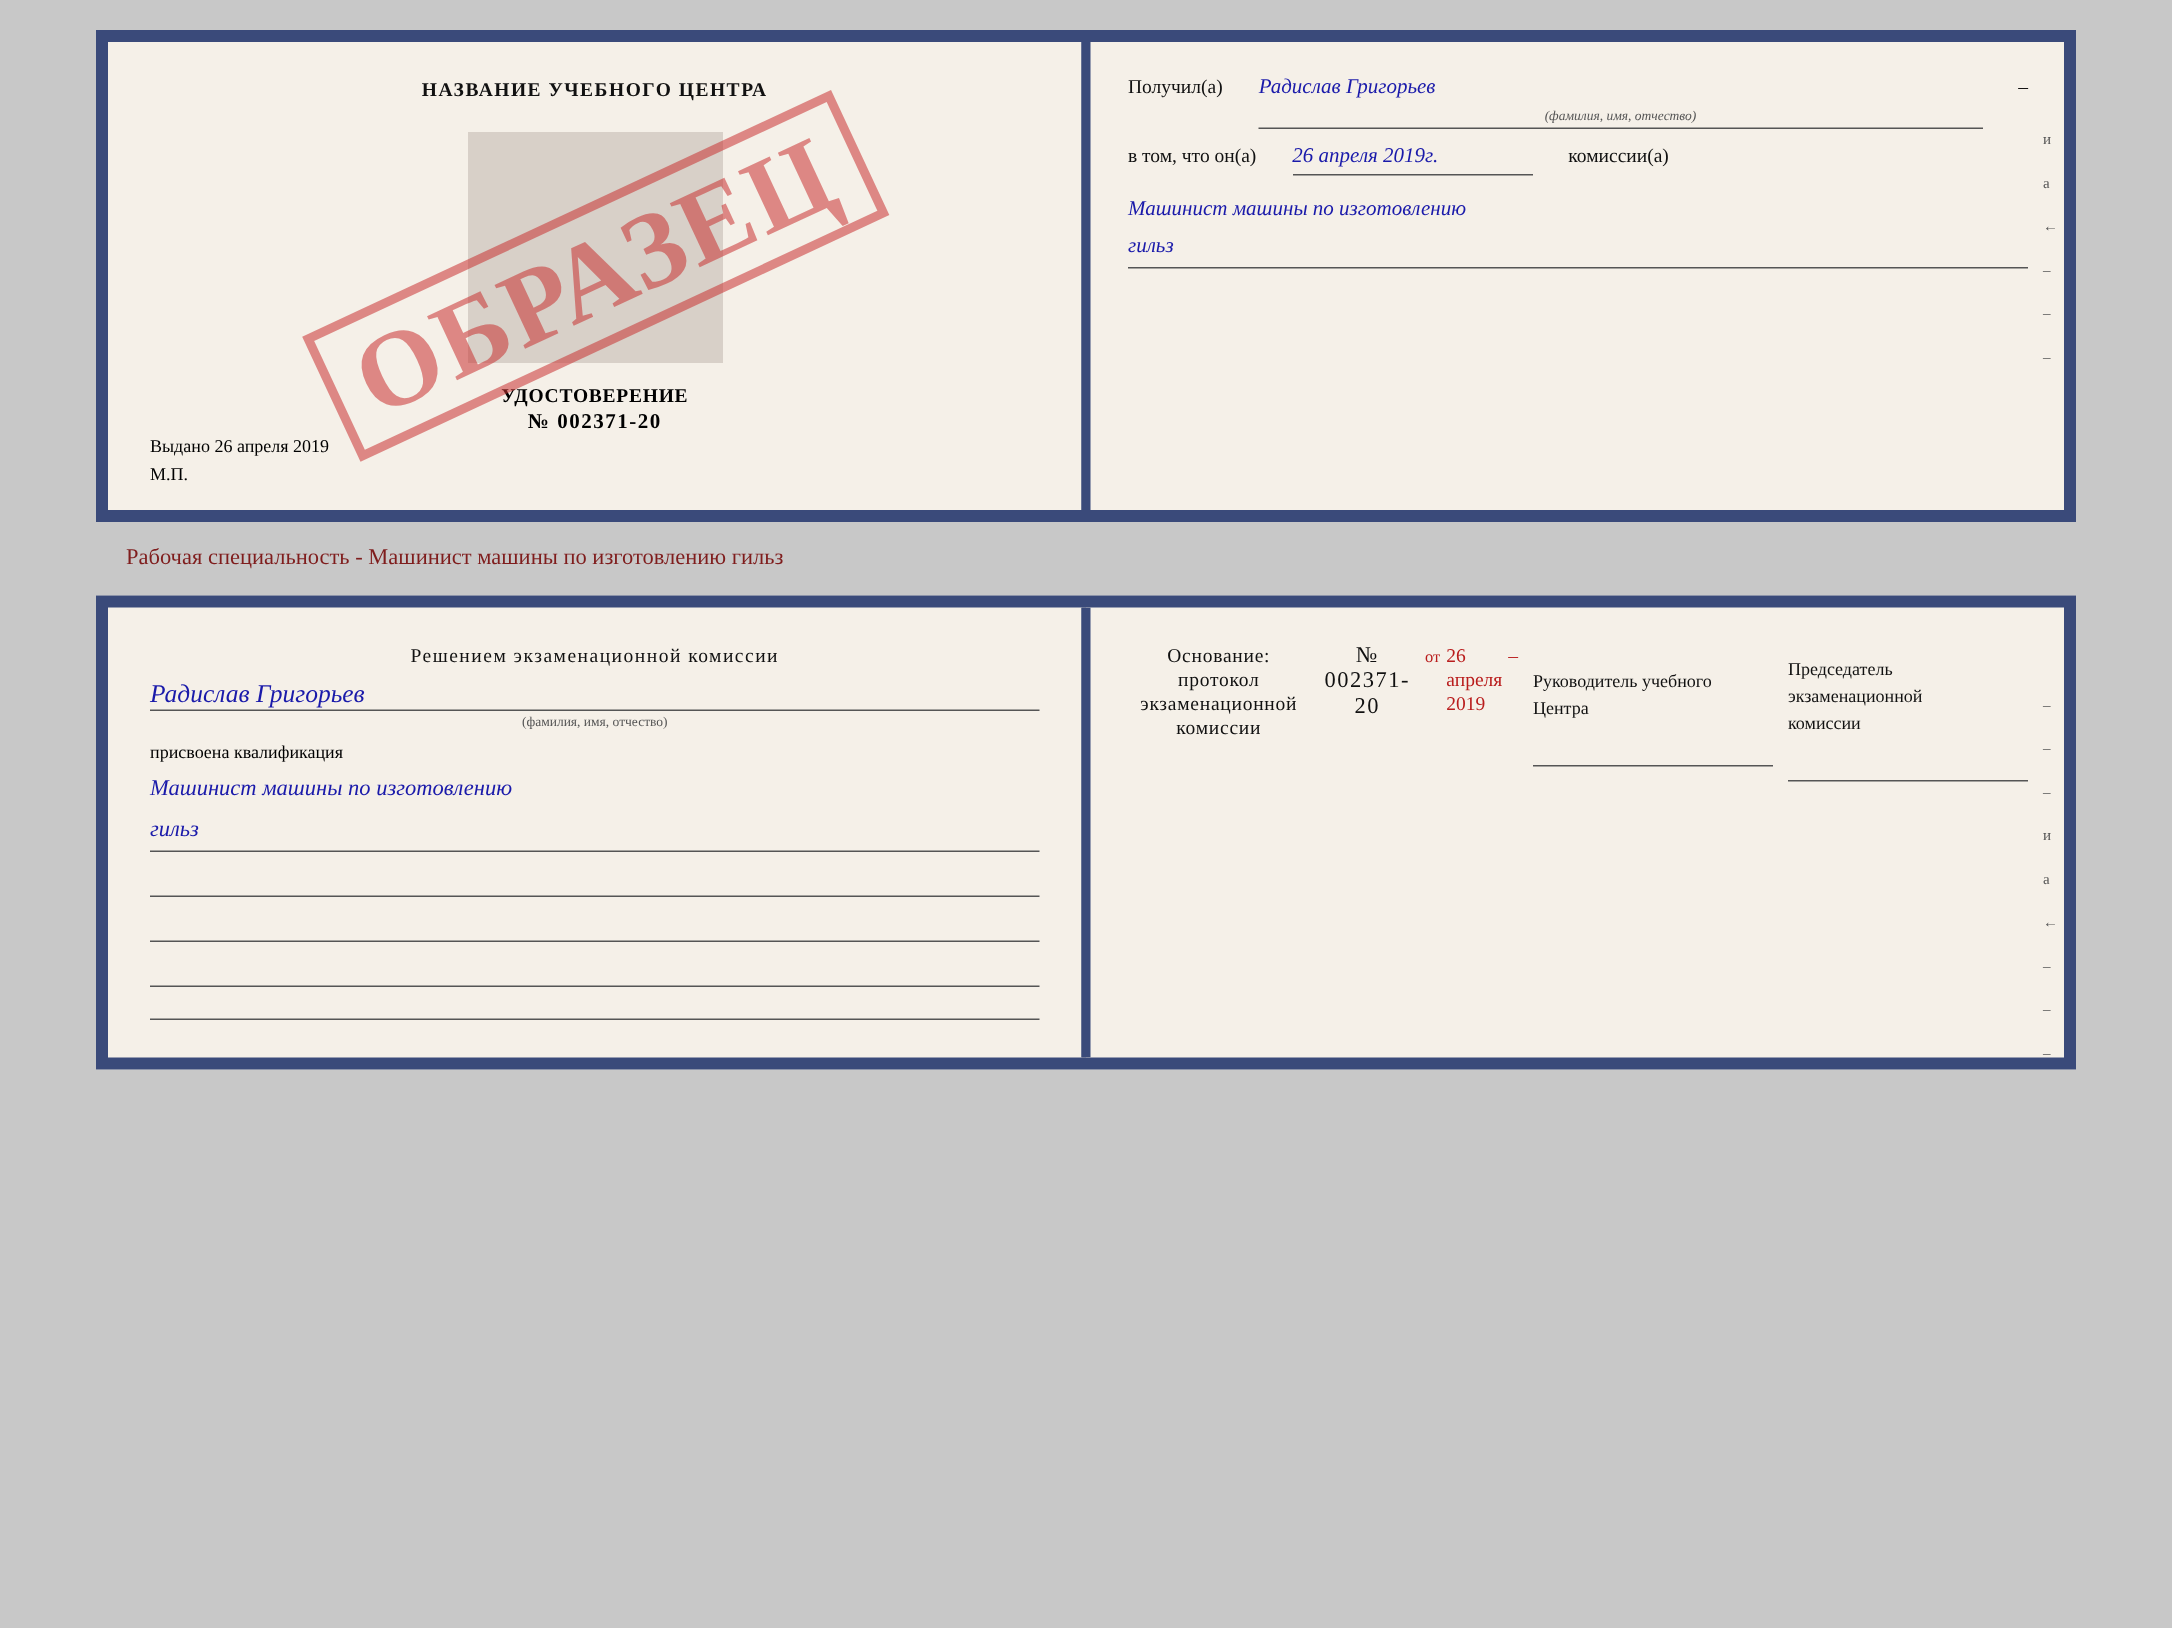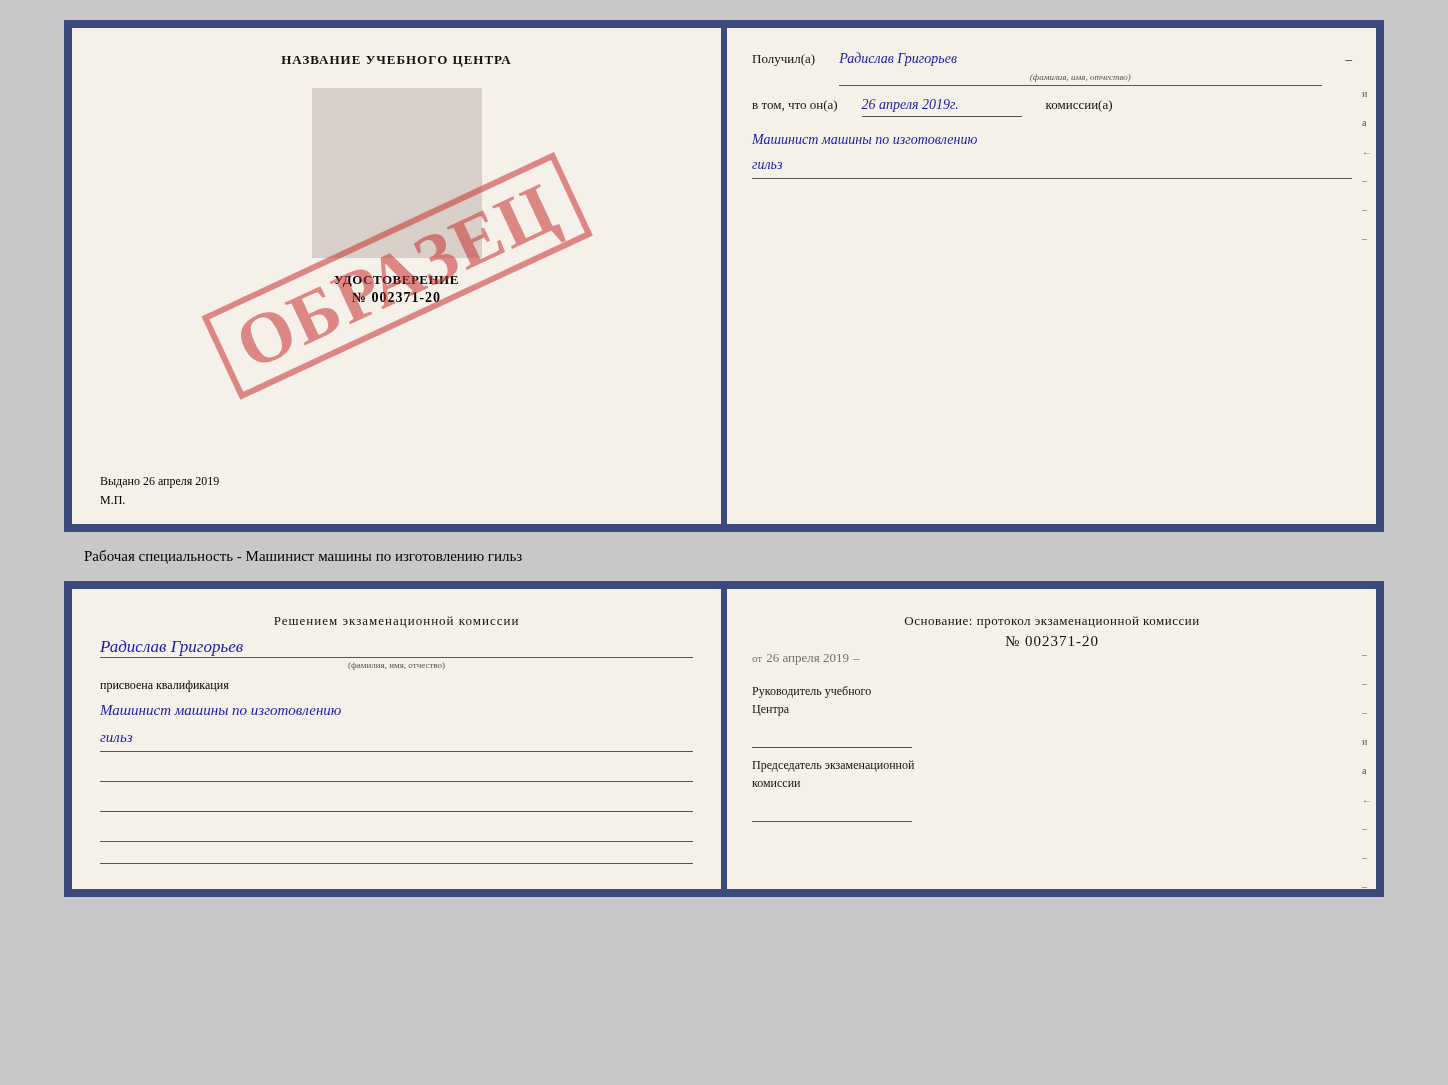--- a/index.html
+++ b/index.html
@@ -11,21 +11,21 @@
       display: flex;
       flex-direction: column;
       align-items: center;
       padding: 20px;
       gap: 16px;
     }
 
     
     .doc-top {
       width: 1320px;
-      height: 512px;
+      height: 328px;
       background: #f5f0e8;
       border: 8px solid #3a4a7a;
       display: flex;
       position: relative;
       overflow: hidden;
     }
 
     .doc-top::before {
       content: '';
       position: absolute;
@@ -182,21 +182,21 @@
       display: flex;
       flex-direction: column;
       gap: 18px;
       font-size: 10px;
       color: #555;
     }
 
     
     .between-label {
       font-size: 15px;
-      color: #000000;
+      color: #7f1d1d;
       align-self: flex-start;
       margin-left: 64px;
     }
 
     
     .doc-bottom {
       width: 1320px;
       height: 316px;
       background: #f5f0e8;
       border: 8px solid #3a4a7a;
@@ -285,21 +285,22 @@
       border-bottom: 1px solid #555;
       margin-top: 4px;
       height: 18px;
     }
 
     
     .panel-right-bottom {
       width: 50%;
       padding: 24px 24px 16px 28px;
       display: flex;
-      flex-direction: column;
+      flex-direction: row;
+      gap: 10px;
       position: relative;
     }
 
     .basis-title {
       font-size: 13px;
       text-align: center;
       letter-spacing: 0.5px;
       color: #111;
       margin-bottom: 4px;
     }
@@ -307,21 +308,21 @@
     .protocol-number {
       font-size: 15px;
       text-align: center;
       letter-spacing: 1px;
       color: #111;
       font-weight: normal;
     }
 
     .date-line {
       font-size: 13px;
-      color: #737373;
+      color: #b91c1c;
       display: flex;
       gap: 4px;
       align-items: baseline;
     }
 
     .date-sub {
       font-size: 11px;
     }
 
     .signature-block {

